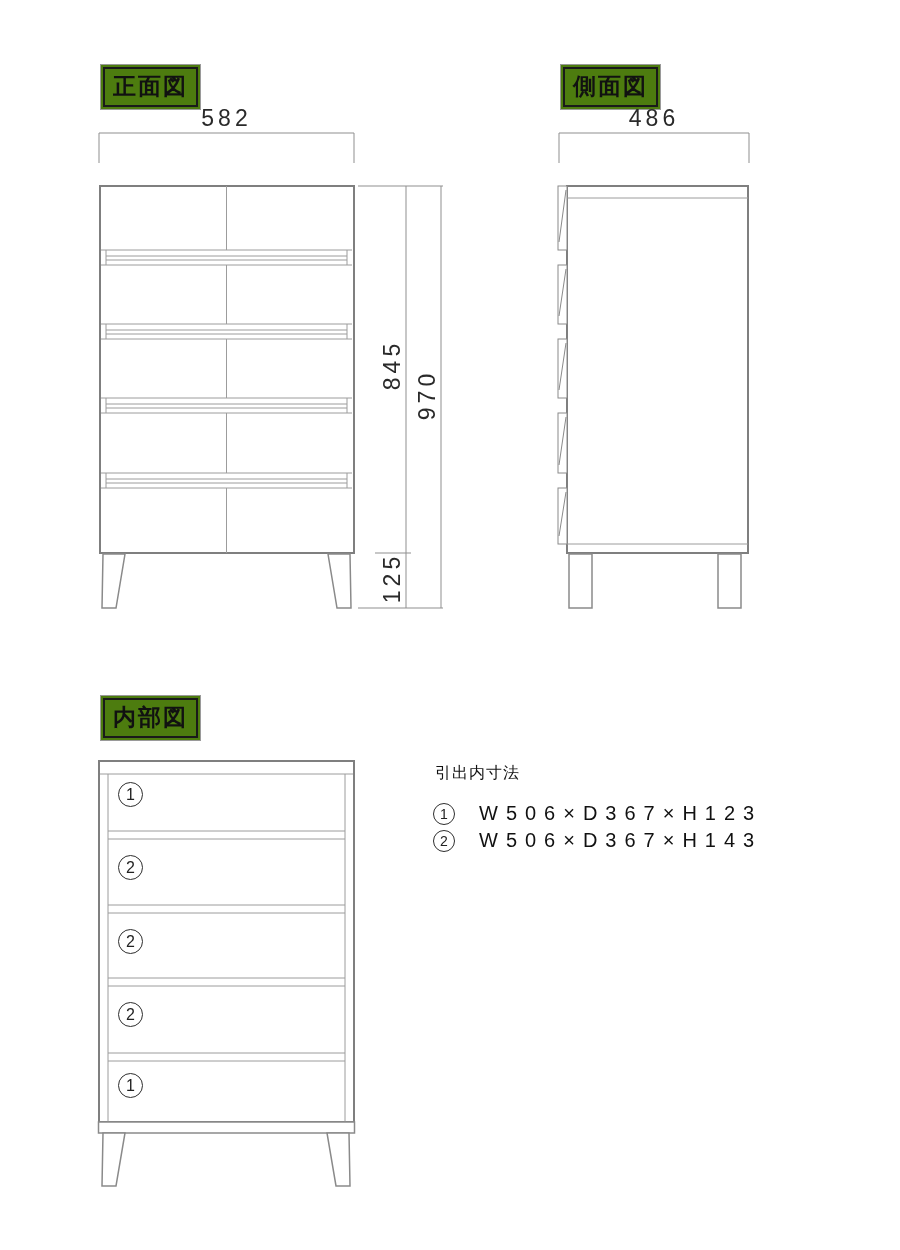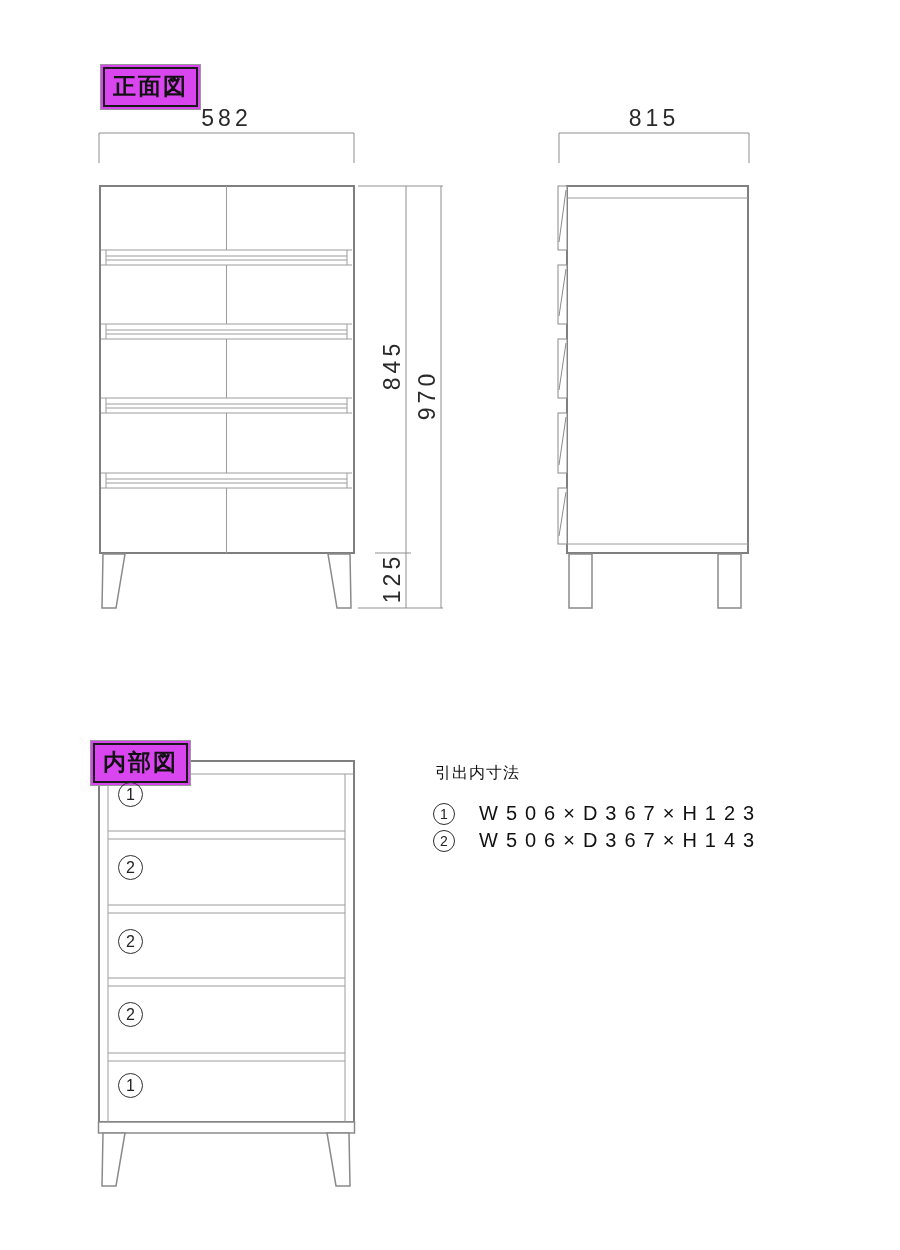--- a/index.html
+++ b/index.html
@@ -9,21 +9,21 @@
     color:#1c1c1c;
   }
   .stage{position:absolute;left:0;top:0;width:900px;height:1250px;}
   svg.linework{position:absolute;left:0;top:0;}
 
   
   .view-label{
     position:absolute;
     border:1px solid #9a9a9a;
     padding:2px;
-    background:#d946ef;
+    background:#4d7c0f;
     box-sizing:border-box;
   }
   .view-label .inner{
     border:2px solid #1a1a1a;
     padding:2px 8px 3px 8px;
     font-size:23px;
     font-weight:600;
     letter-spacing:2px;
     color:#111111;
     white-space:nowrap;
@@ -209,26 +209,29 @@
       <g fill="#ffffff" stroke="#8a8a8a" stroke-width="1.5">
         <polygon points="103,1133 125,1133 116,1186 102,1186"></polygon>
         <polygon points="327,1133 349,1133 350,1186 336,1186"></polygon>
       </g>
     </g>
   </svg>
 
   <div class="view-label" style="left:100px;top:64px;">
     <div class="inner">正面図</div>
   </div>
-  <div class="view-label" style="left:90px;top:695px;margin-top:45px;">
+  <div class="view-label" style="left:560px;top:64px;">
+    <div class="inner">側面図</div>
+  </div>
+  <div class="view-label" style="left:100px;top:695px;">
     <div class="inner">内部図</div>
   </div>
 
   <div class="dim-text" style="left:99px;top:105px;width:255px;">582</div>
-  <div class="dim-text" style="left:559px;top:105px;width:190px;">815</div>
+  <div class="dim-text" style="left:559px;top:105px;width:190px;">486</div>
 
   <div class="dim-text vert" style="left:392px;top:365px;">845</div>
   <div class="dim-text vert" style="left:427px;top:395px;">970</div>
   <div class="dim-text vert" style="left:392px;top:578px;">125</div>
 
   <div class="circ-num" style="left:118px;top:782px;">1</div>
   <div class="circ-num" style="left:118px;top:855px;">2</div>
   <div class="circ-num" style="left:118px;top:929px;">2</div>
   <div class="circ-num" style="left:118px;top:1002px;">2</div>
   <div class="circ-num" style="left:118px;top:1073px;">1</div>

